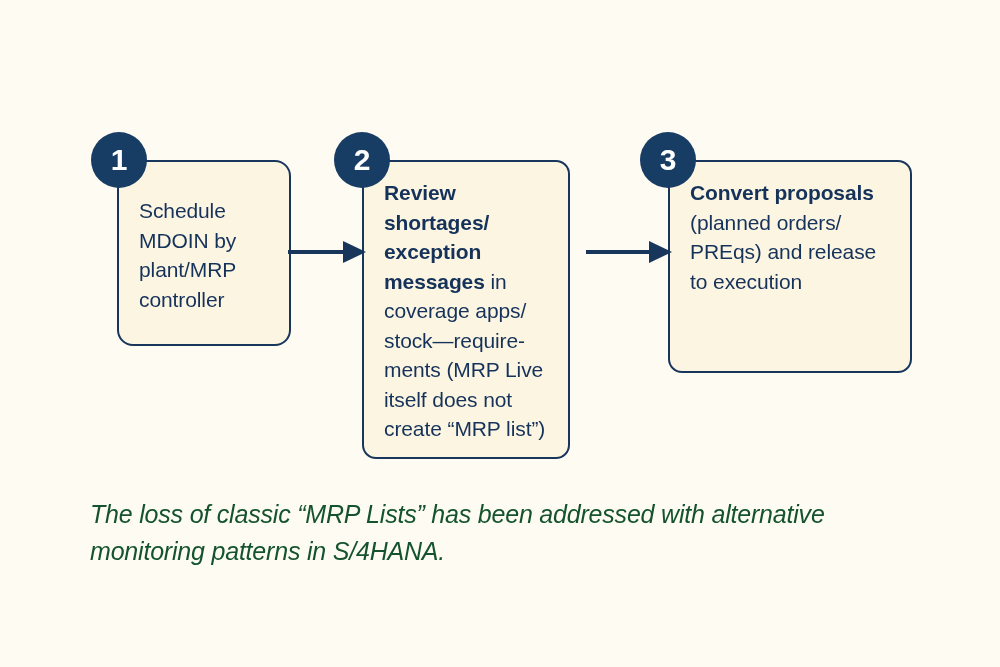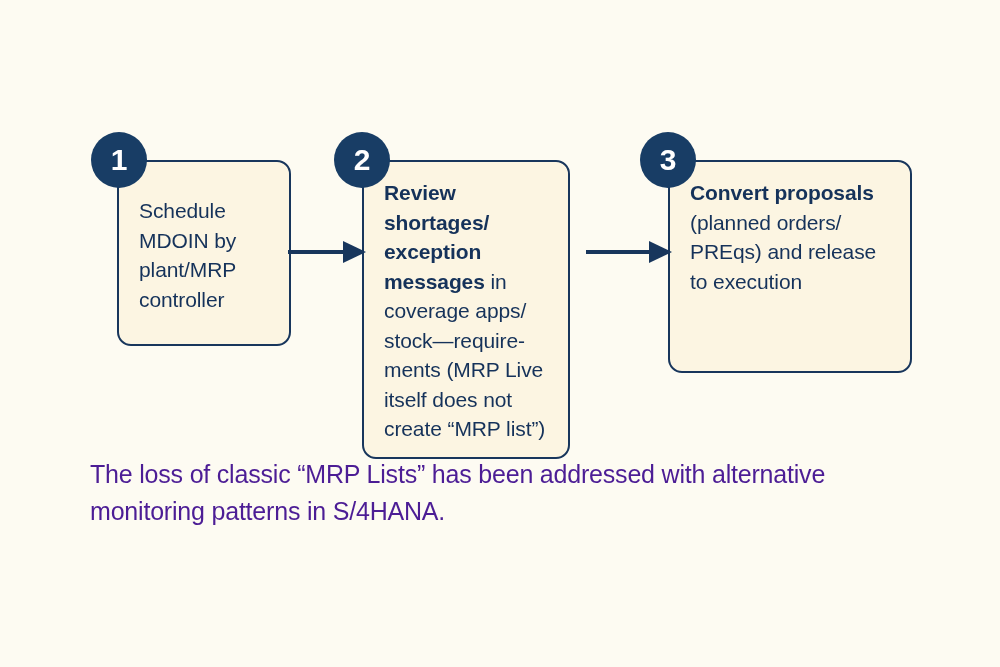--- a/index.html
+++ b/index.html
@@ -37,21 +37,21 @@
     font-size: 21px;
     line-height: 29.5px;
     letter-spacing: -0.1px;
     color: #15325a;
     white-space: pre-line;
   }
   .card-text .lead {
     font-weight: bold;
   }
 
-  #card-1 { left: 117px; top: 160px; width: 174px; height: 186px; }
+  #card-1 { left: 117px; top: 160px; width: 174px; height: 186px; border-radius: 16px; }
   #card-2 { left: 362px; top: 160px; width: 208px; height: 299px; }
   #card-3 { left: 668px; top: 160px; width: 244px; height: 213px; }
 
   #card-1 .card-text { top: 34px; }
   #card-2 .card-text { top: 16px; }
   #card-3 .card-text { top: 16px; }
 
   
   .badge {
     position: absolute;
@@ -77,27 +77,28 @@
     height: 28px;
     z-index: 2;
   }
   #arrow-1 { left: 288px; width: 78px; }
   #arrow-2 { left: 586px; width: 86px; }
 
   
   #caption {
     position: absolute;
     left: 90px;
-    top: 456px;
+    top: 496px;
     width: 830px;
     font-size: 25px;
     line-height: 37px;
-    color: #4c1d95;
+    color: #14532d;
     letter-spacing: -0.2px;
     white-space: pre-line;
+    font-style: italic;
   }
 </style>
 </head>
 <body>
 
 <div id="canvas">
 
   <div class="card" id="card-1">
     <div class="card-text"><span class="lead"></span><span>Schedule MDOIN by plant/MRP controller</span></div>
   </div>

